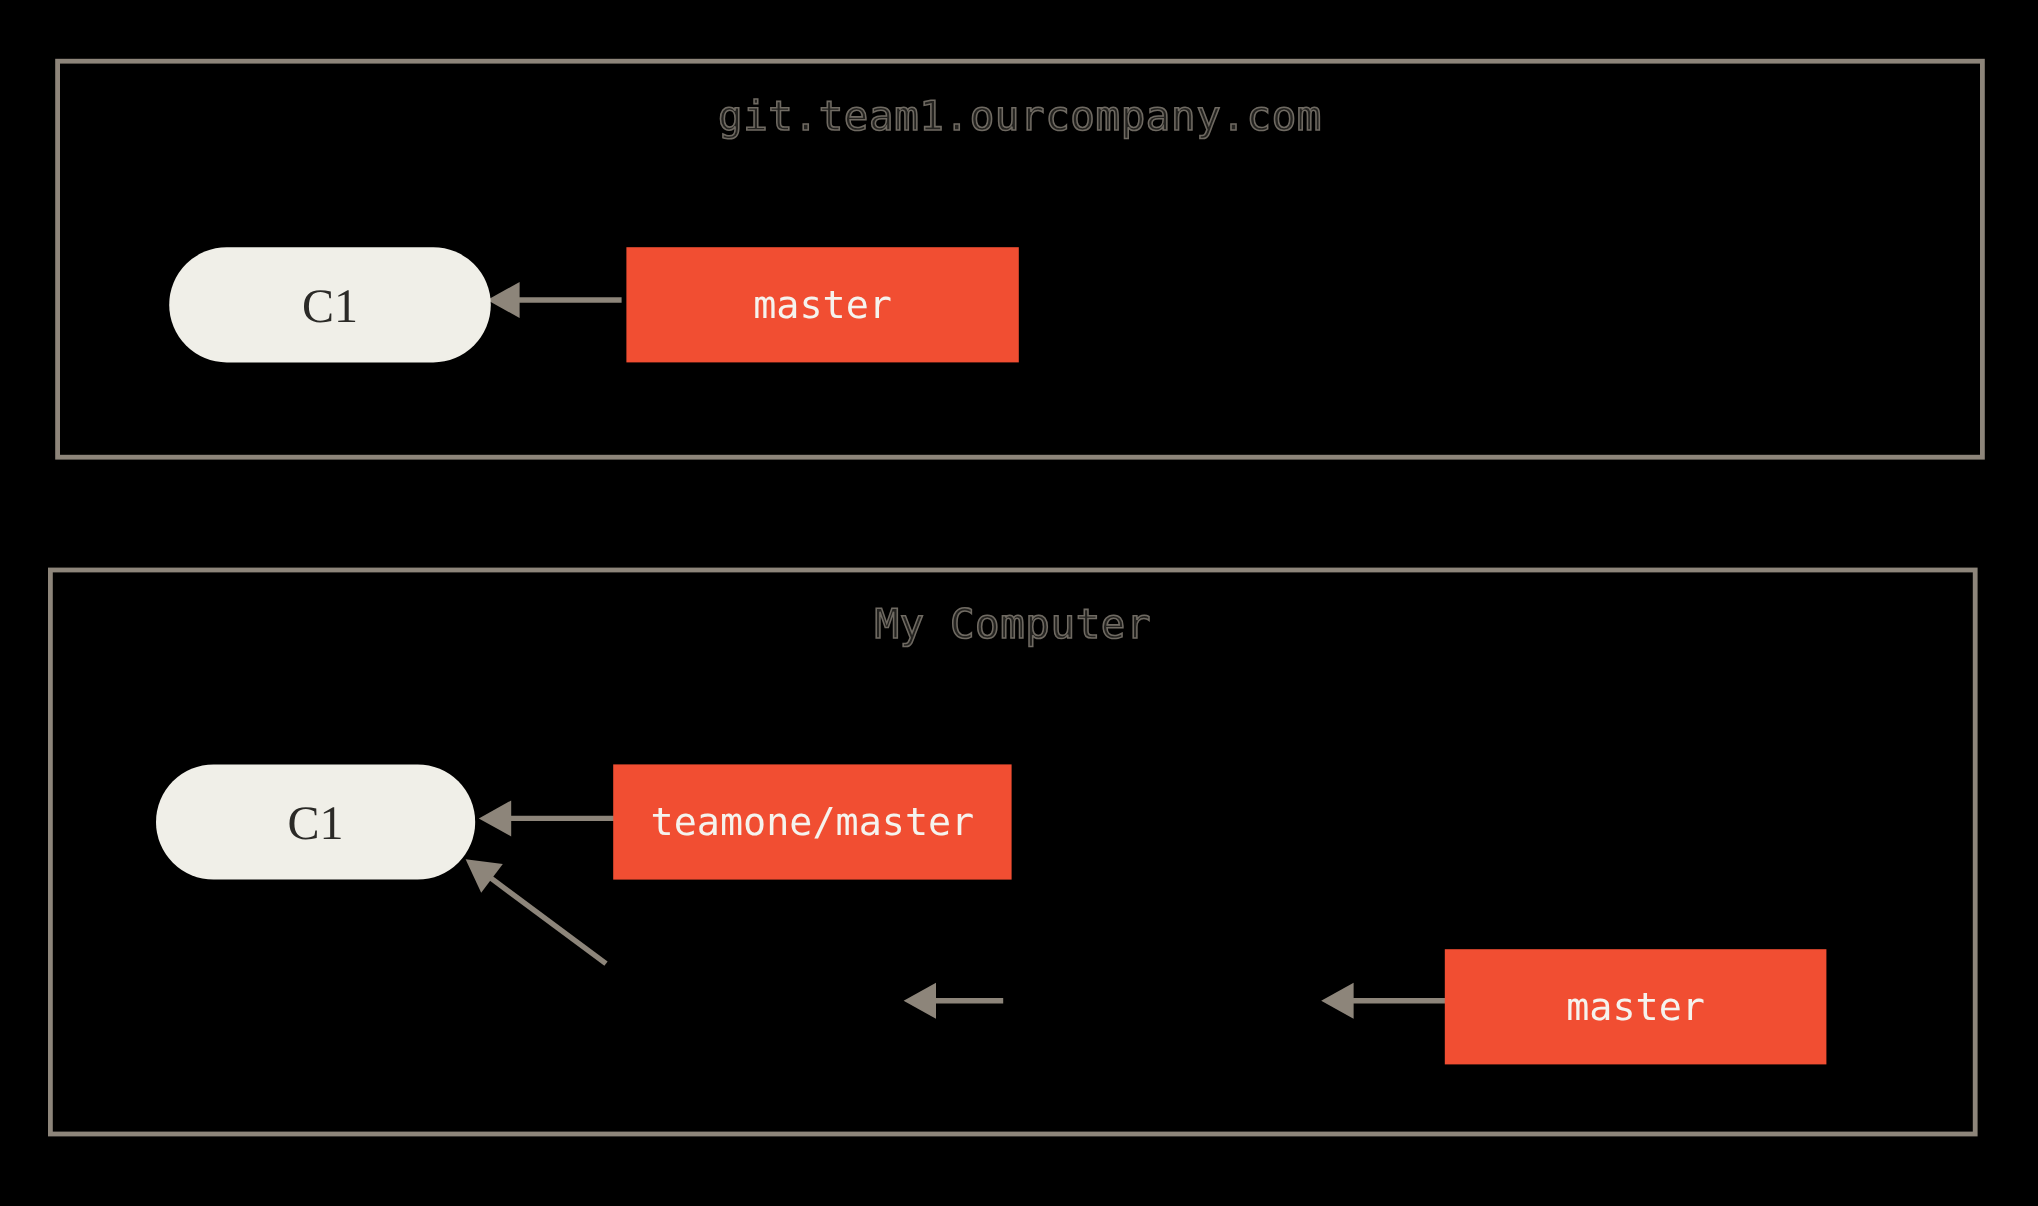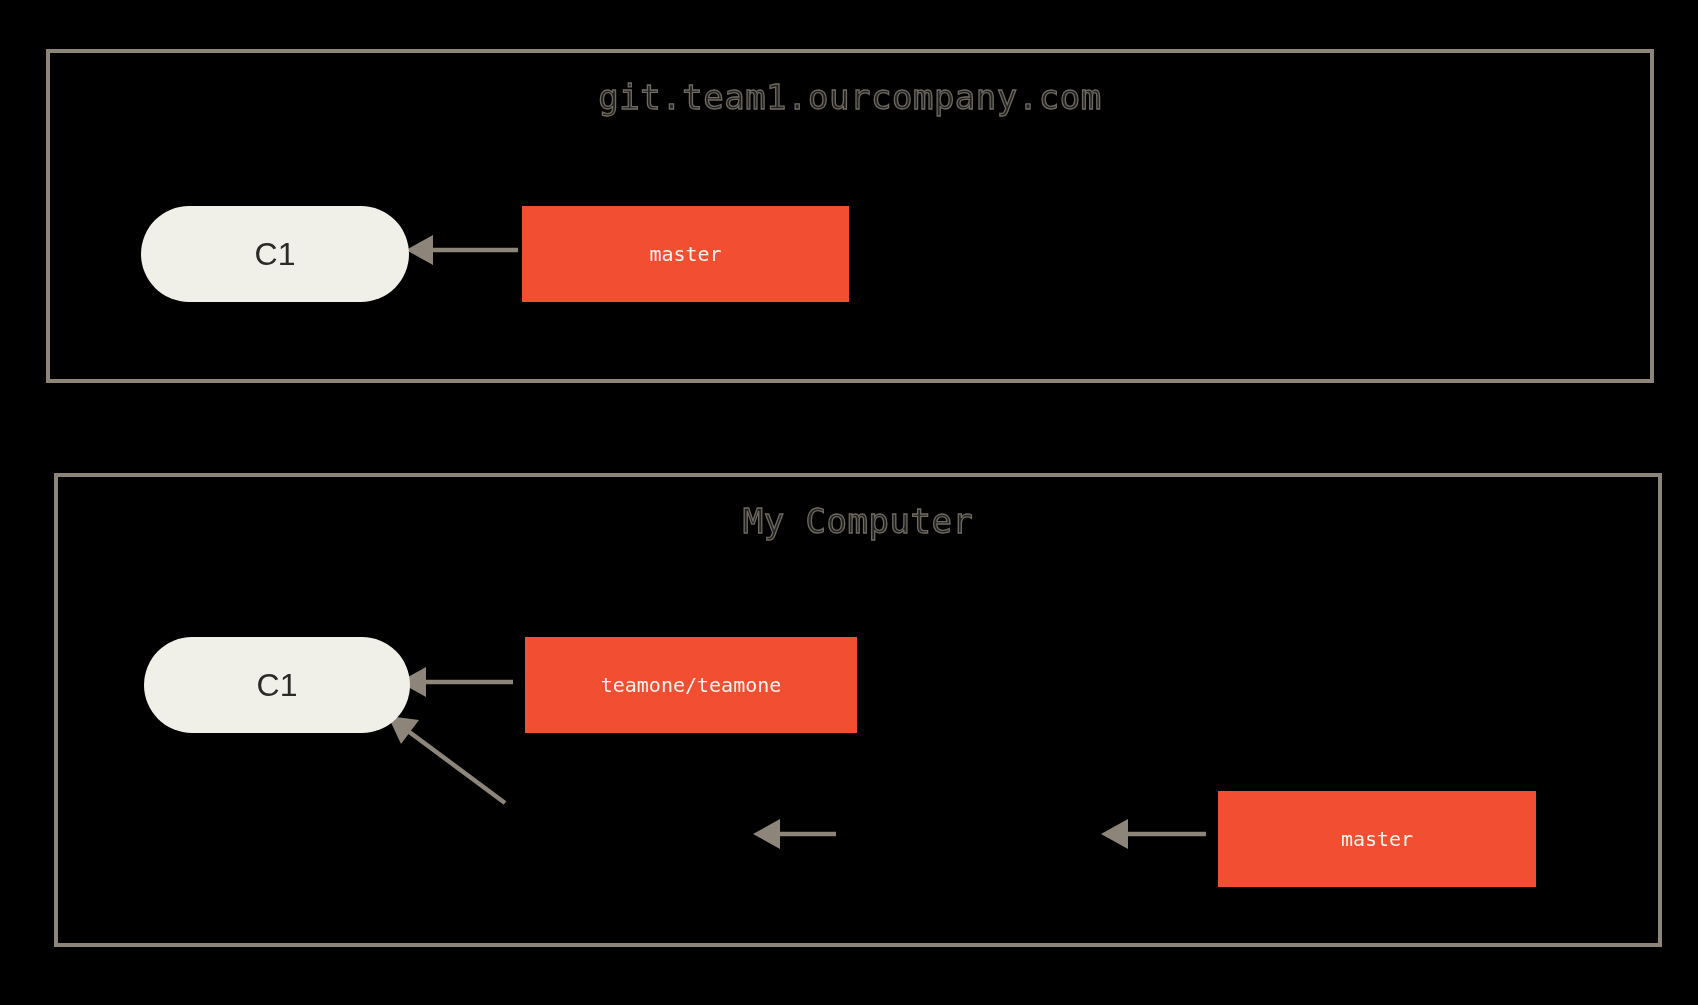--- a/index.html
+++ b/index.html
@@ -38,35 +38,35 @@
   .commit-node {
     position: absolute;
     background: var(--node-fill, #f0efe8);
     border-radius: 48px;
     display: flex;
     align-items: center;
     justify-content: center;
     z-index: 3;
   }
   .commit-label {
-    font-family: Liberation Sans, sans-serif;
-    font-size: 32px;
+    font-family: Liberation Serif, serif;
+    font-size: 40px;
     color: var(--node-text, #2b2a27);
   }
   .branch-label {
     position: absolute;
     background: var(--branch-fill, #f14e32);
     display: flex;
     align-items: center;
     justify-content: center;
     z-index: 3;
   }
   .branch-text {
     font-family: "DejaVu Sans Mono", monospace;
-    font-size: 20px;
+    font-size: 32px;
     color: var(--branch-text, #f5f3ee);
     white-space: pre;
   }
   .arrow-overlay {
     position: absolute;
     left: 0;
     top: 0;
     width: 1698px;
     height: 1005px;
     z-index: 2;
@@ -92,29 +92,29 @@
 
     <div class="commit-node" style="left:91px; top:153px; width:268px; height:96px;">
       <span class="commit-label">C1</span>
     </div>
 
     <div class="branch-label" style="left:472px; top:153px; width:327px; height:96px;">
       <span class="branch-text">master</span>
     </div>
   </section>
 
-  <section class="repo-box" style="left:54px; top:473px; width:1608px; height:474px;">
+  <section class="repo-box" style="left:40px; top:473px; width:1608px; height:474px;">
     <div class="box-title">My Computer</div>
 
     <div class="commit-node" style="left:86px; top:160px; width:266px; height:96px;">
       <span class="commit-label">C1</span>
     </div>
 
     <div class="branch-label" style="left:467px; top:160px; width:332px; height:96px;">
-      <span class="branch-text">teamone/teamone</span>
+      <span class="branch-text">teamone/master</span>
     </div>
 
 
 
     <div class="branch-label" style="left:1160px; top:314px; width:318px; height:96px;">
       <span class="branch-text">master</span>
     </div>
   </section>
 
   <svg class="arrow-overlay" viewBox="0 0 1698 1005" xmlns="http://www.w3.org/2000/svg">

